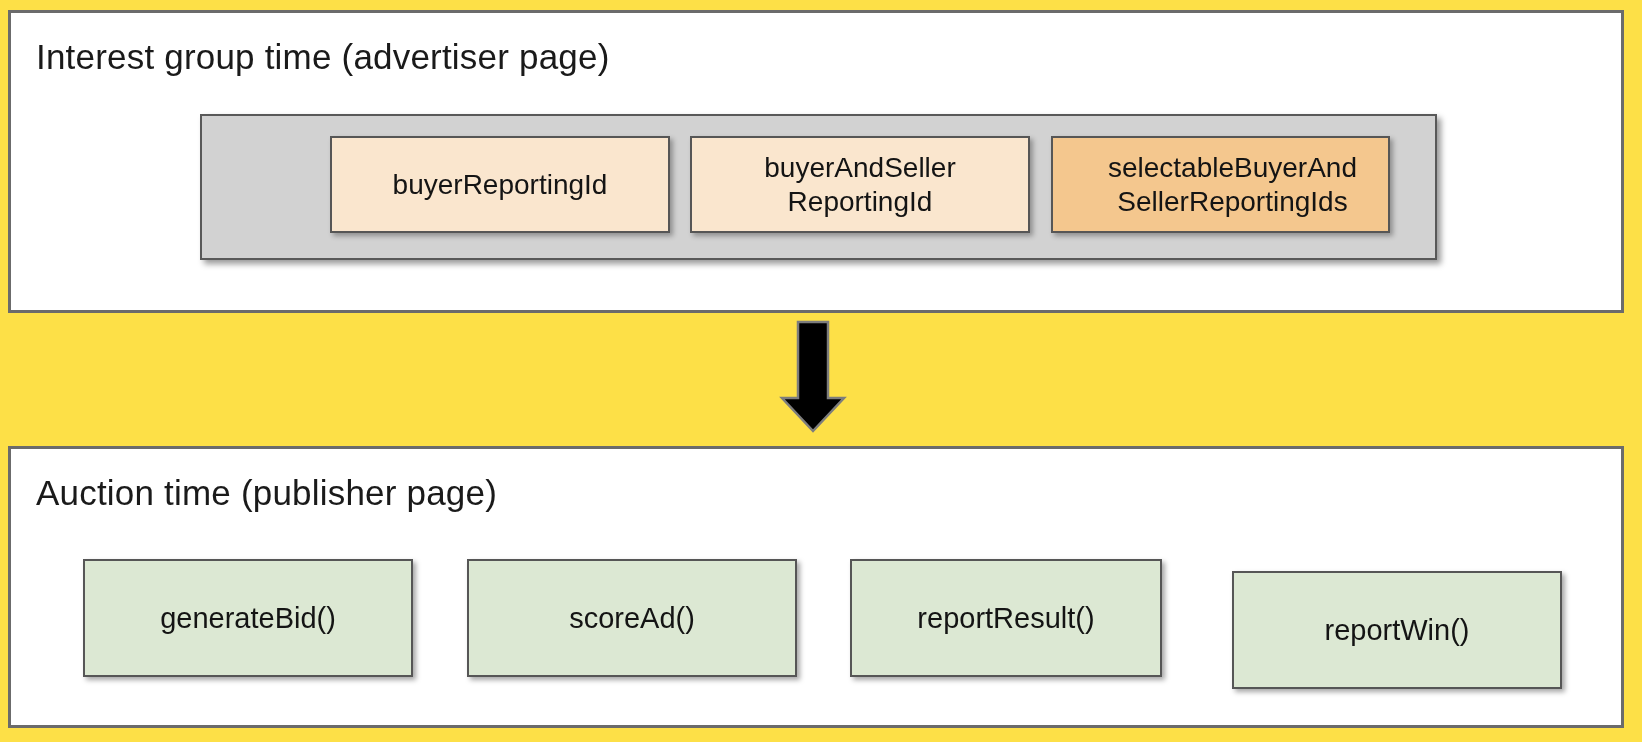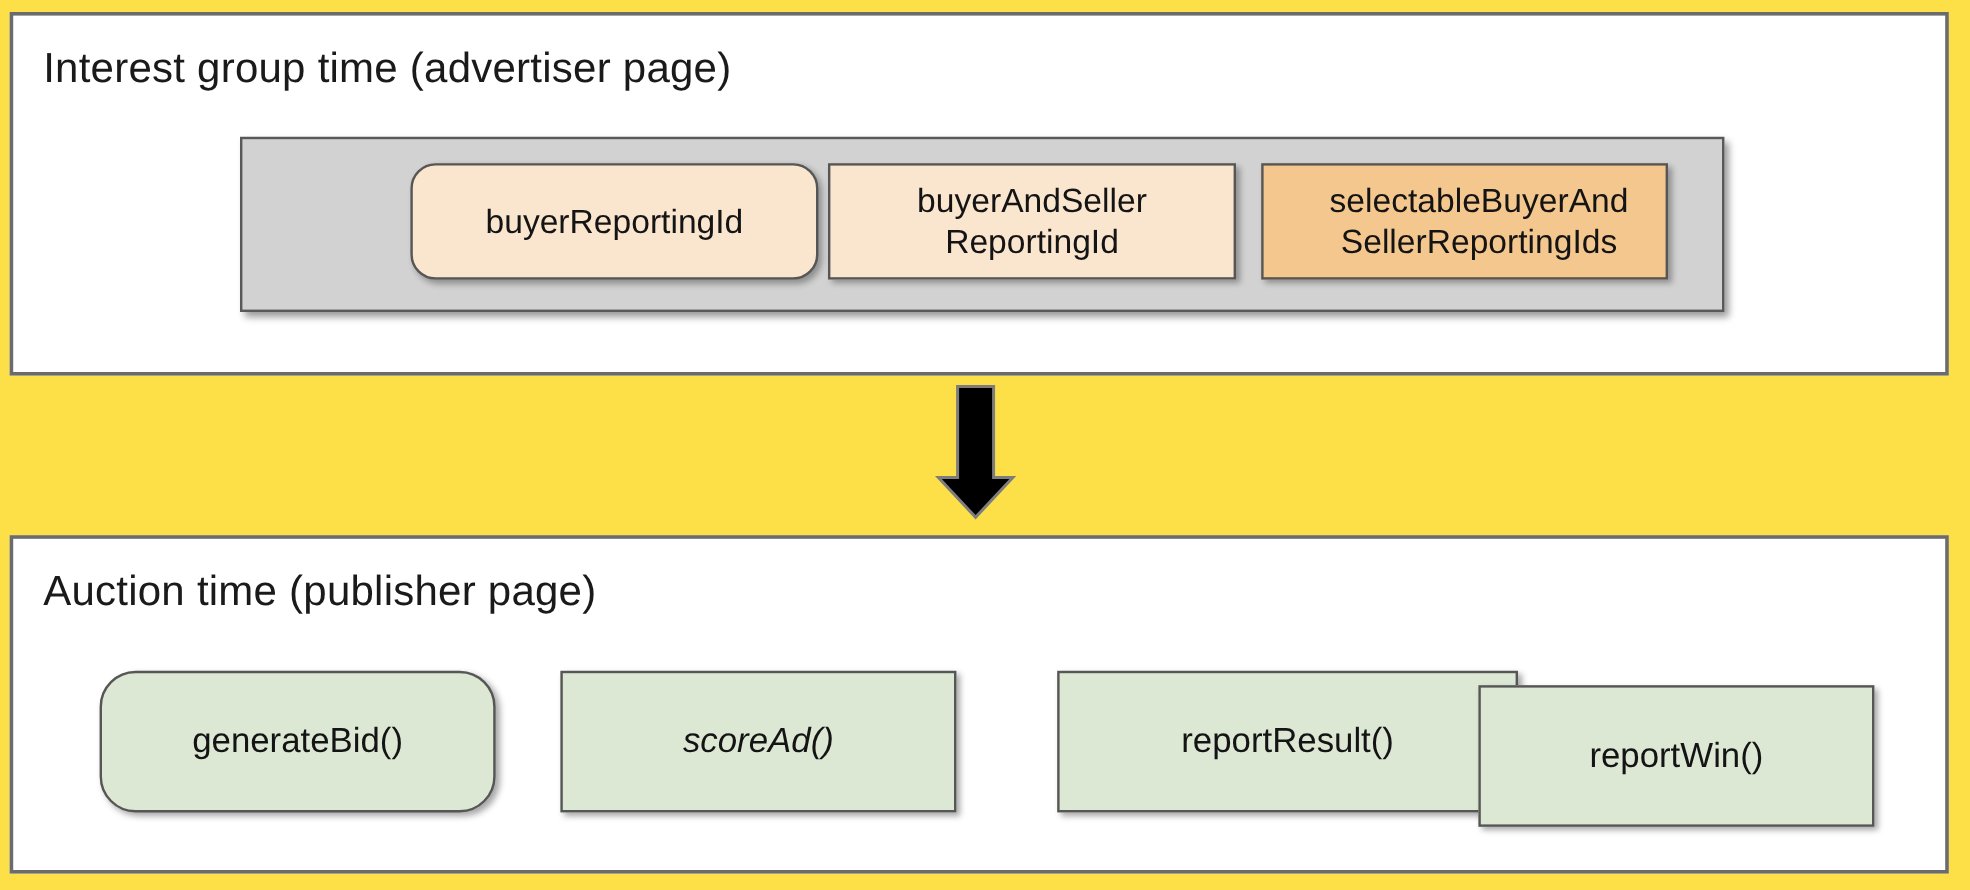--- a/index.html
+++ b/index.html
@@ -71,21 +71,21 @@
     flex-direction: column;
     align-items: center;
     justify-content: center;
     font-size: 28px;
     line-height: 34px;
     text-align: center;
     color: #141414;
   }
   .id-box.light { background: var(--peach, #fae6ce); }
   .id-box.dark { background: var(--orange, #f4c78e); padding-left: 24px; }
-  .id-box.b1 { left: 140px; border-radius: 21px; }
+  .id-box.b1 { left: 128px; }
   .id-box.b2 { left: 488px; }
   .id-box.b3 { left: 849px; width: 339px; }
   .arrow-wrap {
     position: absolute;
     left: 779px;
     top: 319px;
     width: 68px;
     height: 116px;
   }
   .fn-box {
@@ -96,23 +96,23 @@
     background: var(--green, #dce8d3);
     border: 2px solid #565656;
     box-sizing: border-box;
     box-shadow: 3px 3px 5px rgba(0,0,0,0.35);
     display: flex;
     align-items: center;
     justify-content: center;
     font-size: 29px;
     color: #141414;
   }
-  .fn-box.f1 { left: 72px; border-radius: 30px; }
-  .fn-box.f2 { left: 456px; font-style: italic; }
-  .fn-box.f3 { left: 870px; width: 384px; }
+  .fn-box.f1 { left: 72px; }
+  .fn-box.f2 { left: 456px; }
+  .fn-box.f3 { left: 839px; width: 312px; }
   .fn-box.f4 { left: 1221px; margin-top: 12px; }
 </style>
 </head>
 <body>
 
 <div class="canvas">
 
   <div class="section top">
     <div class="section-title">Interest group time (advertiser page)</div>
 

